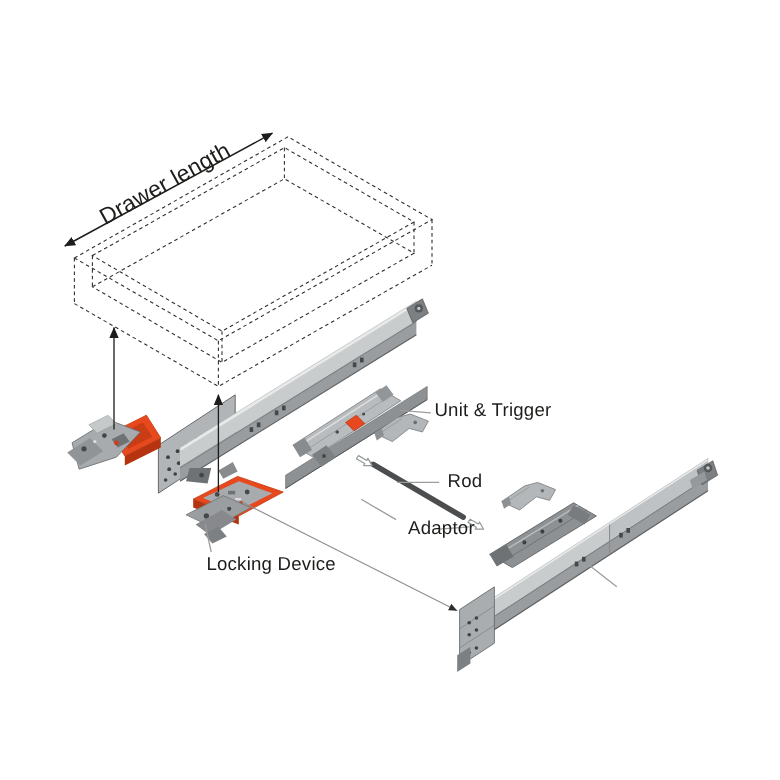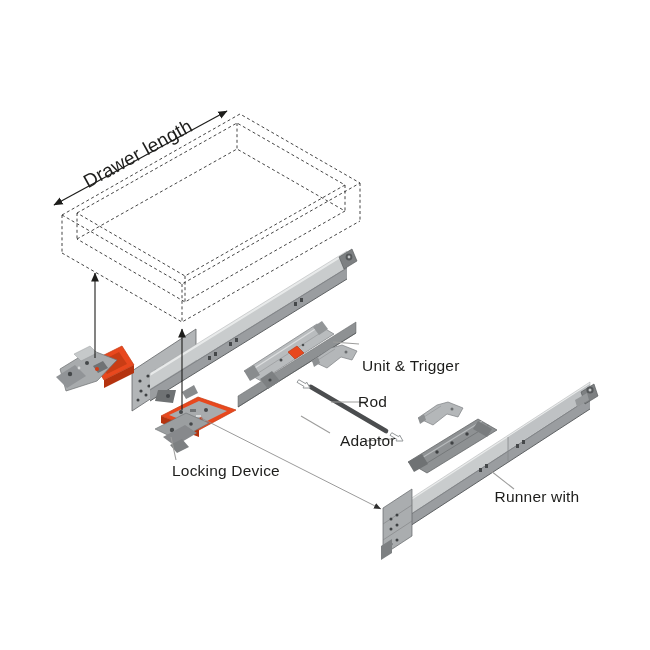--- a/index.html
+++ b/index.html
@@ -198,20 +198,19 @@
     <line x1="333" y1="342" x2="359" y2="344"></line>
     <line x1="331" y1="402" x2="366" y2="402"></line>
     <line x1="366" y1="441" x2="391" y2="439"></line>
     <line x1="301" y1="416" x2="330" y2="433"></line>
     <line x1="171" y1="437" x2="176" y2="460"></line>
     <line x1="491" y1="471" x2="514" y2="489"></line>
   </g>
 </svg>
 
 <div class="lbl drawer-len">Drawer length</div>
-<div class="lbl" style="left:362px; top:334px;margin-top:23px;">Unit &amp; Trigger</div>
-<div class="lbl" style="left:358px; top:393px;">Rod</div>
+<div class="lbl" style="left:362px; top:334px;">Unit &amp; Trigger</div>
+<div class="lbl" style="left:373px; top:393px;">Rod</div>
 <div class="lbl" style="left:296px; top:432px;margin-left:44px;">Adaptor</div>
 <div class="lbl" style="left:172px; top:462px;">Locking Device</div>
 <div class="lbl runner-lbl">
-  <div>Runner with</div>
 </div>
 </div>
 
 </body></html>

